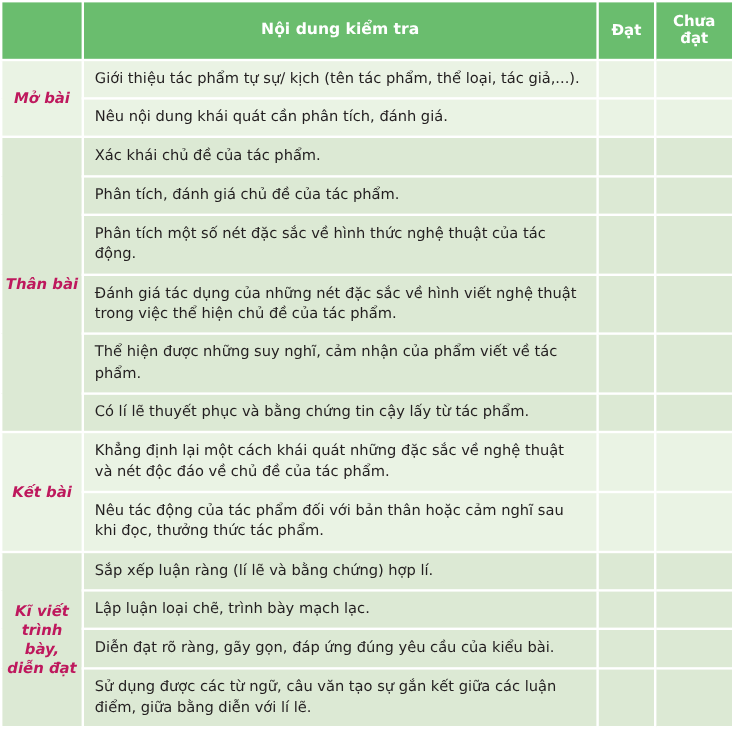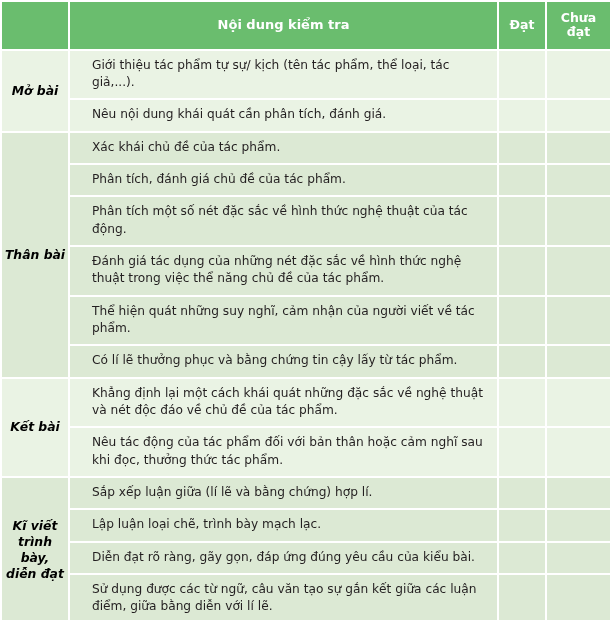--- a/index.html
+++ b/index.html
@@ -74,30 +74,30 @@
   }
   thead th.content-head { font-size: 13px; }
 
   
   tbody td {
     border: 2px solid #ffffff;
     vertical-align: middle;
     font-size: 12.2px;
     line-height: 1.42;
     color: #231f20;
-    padding: 6px 9px 7px 22px;
+    padding: 6px 9px 7px 9px;
     box-sizing: border-box;
   }
   tbody td.section-cell {
     text-align: center;
     font-style: italic;
     font-weight: bold;
     font-size: 12.4px;
     line-height: 1.3;
-    color: #000000;
+    color: #be185d;
     padding: 4px 2px;
   }
   tbody td.mark-cell { padding: 0; }
 
   
   tr.tone-a td { background: #eaf3e4; }
   tr.tone-b td { background: #dce9d4; }
   td.section-cell.tone-a { background: #eaf3e4; }
   td.section-cell.tone-b { background: #dce9d4; }
 
@@ -168,48 +168,48 @@
             <td class="criterion-cell">Phân tích, đánh giá chủ đề của tác phẩm.</td>
             <td class="mark-cell"></td>
             <td class="mark-cell"></td>
           </tr>
           <tr class="tone-b">
             <td class="criterion-cell">Phân tích một số nét đặc sắc về hình thức nghệ thuật của tác động.</td>
             <td class="mark-cell"></td>
             <td class="mark-cell"></td>
           </tr>
           <tr class="tone-b">
-            <td class="criterion-cell">Đánh giá tác dụng của những nét đặc sắc về hình thức nghệ thuật trong việc thể năng chủ đề của tác phẩm.</td>
-            <td class="mark-cell"></td>
-            <td class="mark-cell"></td>
-          </tr>
-          <tr class="tone-b">
-            <td class="criterion-cell">Thể hiện quát những suy nghĩ, cảm nhận của người viết về tác phẩm.</td>
-            <td class="mark-cell"></td>
-            <td class="mark-cell"></td>
-          </tr>
-          <tr class="tone-b">
-            <td class="criterion-cell">Có lí lẽ thưởng phục và bằng chứng tin cậy lấy từ tác phẩm.</td>
+            <td class="criterion-cell">Đánh giá tác dụng của những nét đặc sắc về hình viết nghệ thuật trong việc thể hiện chủ đề của tác phẩm.</td>
+            <td class="mark-cell"></td>
+            <td class="mark-cell"></td>
+          </tr>
+          <tr class="tone-b">
+            <td class="criterion-cell">Thể hiện được những suy nghĩ, cảm nhận của phẩm viết về tác phẩm.</td>
+            <td class="mark-cell"></td>
+            <td class="mark-cell"></td>
+          </tr>
+          <tr class="tone-b">
+            <td class="criterion-cell">Có lí lẽ thuyết phục và bằng chứng tin cậy lấy từ tác phẩm.</td>
             <td class="mark-cell"></td>
             <td class="mark-cell"></td>
           </tr>
           <tr class="tone-a">
             <td class="section-cell tone-a" rowspan="2">Kết bài</td>
             <td class="criterion-cell">Khẳng định lại một cách khái quát những đặc sắc về nghệ thuật và nét độc đáo về chủ đề của tác phẩm.</td>
             <td class="mark-cell"></td>
             <td class="mark-cell"></td>
           </tr>
           <tr class="tone-a">
             <td class="criterion-cell">Nêu tác động của tác phẩm đối với bản thân hoặc cảm nghĩ sau khi đọc, thưởng thức tác phẩm.</td>
             <td class="mark-cell"></td>
             <td class="mark-cell"></td>
           </tr>
           <tr class="tone-b">
             <td class="section-cell tone-b" rowspan="4">Kĩ viết trình bày, diễn đạt</td>
-            <td class="criterion-cell">Sắp xếp luận giữa (lí lẽ và bằng chứng) hợp lí.</td>
+            <td class="criterion-cell">Sắp xếp luận ràng (lí lẽ và bằng chứng) hợp lí.</td>
             <td class="mark-cell"></td>
             <td class="mark-cell"></td>
           </tr>
           <tr class="tone-b">
             <td class="criterion-cell">Lập luận loại chẽ, trình bày mạch lạc.</td>
             <td class="mark-cell"></td>
             <td class="mark-cell"></td>
           </tr>
           <tr class="tone-b">
             <td class="criterion-cell">Diễn đạt rõ ràng, gãy gọn, đáp ứng đúng yêu cầu của kiểu bài.</td>

